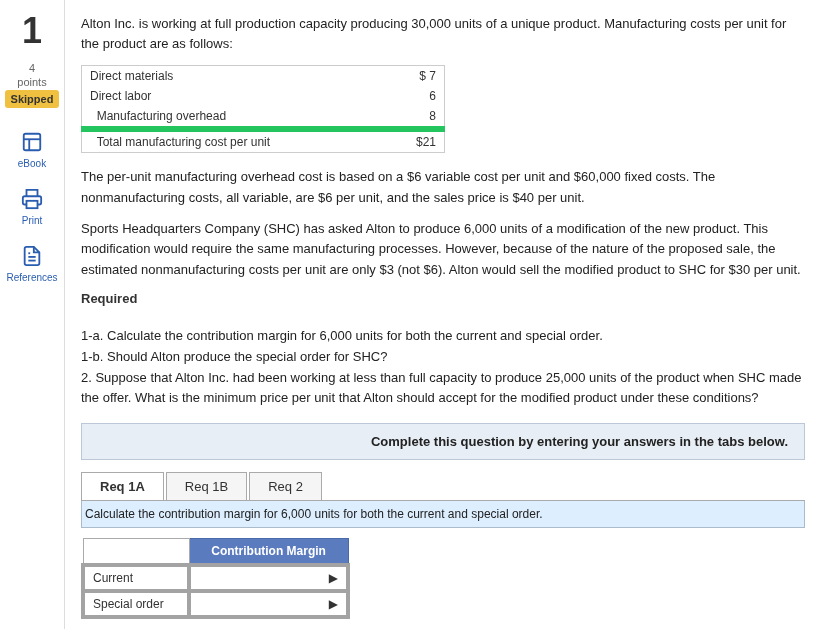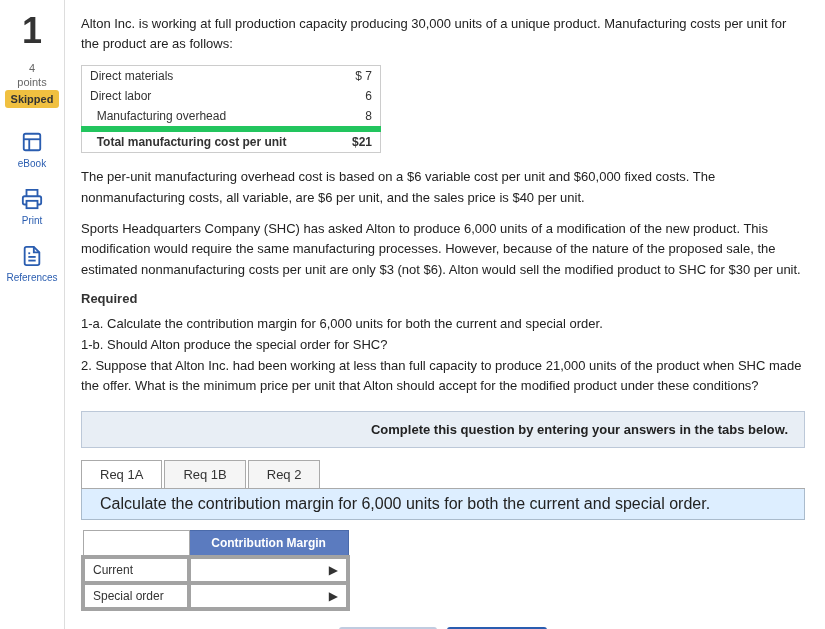--- a/index.html
+++ b/index.html
@@ -69,51 +69,51 @@
       font-size: 13px;
       line-height: 1.5;
       margin-bottom: 12px;
       color: #222;
     }
 
     
     .cost-table {
       border: 1px solid #ccc;
       margin-bottom: 14px;
-      width: 300px;
+      width: 364px;
       border-collapse: collapse;
     }
     .cost-table td {
       padding: 3px 8px;
       font-size: 12px;
       border: none;
     }
     .cost-table .amount-col {
       text-align: right;
       white-space: nowrap;
     }
     .cost-table tr.total-row td {
       border-top: 2px solid #84cc16;
-      font-weight: bold;
+      font-weight: normal;
     }
     .cost-table tr.underline-row td {
       border-bottom: 6px solid #22c55e;
     }
 
     .section-text {
       font-size: 13px;
       line-height: 1.6;
       margin-bottom: 10px;
       color: #222;
     }
 
     .required-heading {
       font-weight: bold;
       font-size: 13px;
-      margin-bottom: 8px;
+      margin-bottom: 20px;
     }
 
     .required-list {
       font-size: 13px;
       line-height: 1.6;
       color: #222;
       margin-bottom: 14px;
     }
 
     
@@ -138,32 +138,32 @@
       padding: 6px 18px;
       border: 1px solid #aaa;
       border-bottom: none;
       background: #fff;
       cursor: pointer;
       font-size: 13px;
       margin-right: 2px;
     }
     .tab.active {
       background: #fff;
-      font-weight: normal;
+      font-weight: bold;
     }
     .tab:not(.active) {
       background: #f5f5f5;
     }
 
     
     .instruction-row {
       background: #ddeeff;
       border: 1px solid #aabbcc;
-      padding: 6px 18px;
-      font-size: 16px;
+      padding: 6px 3px;
+      font-size: 12px;
       color: #222;
       margin-bottom: 10px;
       border-top: none;
     }
 
     
     .answer-table {
       border-collapse: collapse;
       margin-bottom: 16px;
       width: 269px;
@@ -288,21 +288,21 @@
   </table>
 
   <p class="section-text">The per-unit manufacturing overhead cost is based on a $6 variable cost per unit and $60,000 fixed costs. The nonmanufacturing costs, all variable, are $6 per unit, and the sales price is $40 per unit.</p>
 
   <p class="section-text">Sports Headquarters Company (SHC) has asked Alton to produce 6,000 units of a modification of the new product. This modification would require the same manufacturing processes. However, because of the nature of the proposed sale, the estimated nonmanufacturing costs per unit are only $3 (not $6). Alton would sell the modified product to SHC for $30 per unit.</p>
 
   <div class="required-heading">Required</div>
   <div class="required-list">
     <div>1-a. Calculate the contribution margin for 6,000 units for both the current and special order.</div>
     <div>1-b. Should Alton produce the special order for SHC?</div>
-    <div>2. Suppose that Alton Inc. had been working at less than full capacity to produce 21,000 units of the product when SHC made the offer. What is the minimum price per unit that Alton should accept for the modified product under these conditions?</div>
+    <div>2. Suppose that Alton Inc. had been working at less than full capacity to produce 25,000 units of the product when SHC made the offer. What is the minimum price per unit that Alton should accept for the modified product under these conditions?</div>
   </div>
 
   <div class="complete-box">
     <span>Complete this question by entering your answers in the tabs below.</span>
   </div>
 
   <div class="tabs-row">
     <div class="tab active">Req 1A</div>
     <div class="tab">Req 1B</div>
     <div class="tab">Req 2</div>

